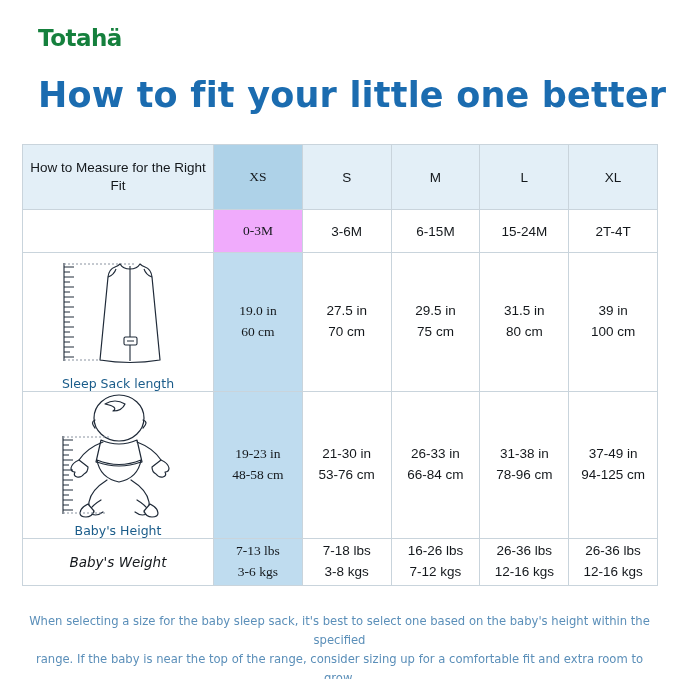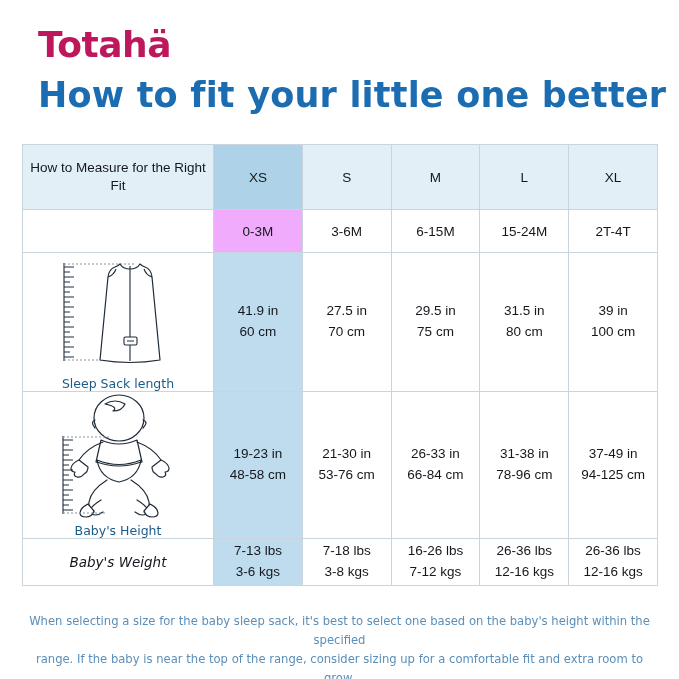--- a/index.html
+++ b/index.html
@@ -14,23 +14,23 @@
     position: relative;
     overflow: hidden;
   }
 
   
   .brand {
     position: absolute;
     left: 38px;
     top: 27px;
     font-family: "DejaVu Sans", sans-serif;
-    font-size: 36px;
+    font-size: 23px;
     font-weight: bold;
-    color: #be185d;
+    color: #15803d;
     letter-spacing: -0.5px;
     line-height: 1;
   }
 
   
   .page-title {
     position: absolute;
     left: 38px;
     top: 76px;
     font-family: "DejaVu Sans", sans-serif;
@@ -84,21 +84,21 @@
   }
   .hdr-size.hl {
     background: #aed2e8;
   }
 
   
   .age-row td { height: 42px; font-size: 13.5px; }
   .age-row td.hl { background: #f0abfc; }
 
   
-  td.hl { background: #bfdcef; }
+  td.hl { background: #bfdcef; font-family: Liberation Serif, serif; }
 
   
   .val-cell {
     line-height: 1.55;
     font-size: 13.5px;
   }
   .illus-cell {
     padding: 6px 0 8px 0;
   }
   .illus-box {
@@ -211,21 +211,21 @@
 
               <line x1="92" y1="13" x2="92" y2="108" stroke="#1f2a38" stroke-width="1.1"></line>
 
               <rect x="86" y="84" width="13" height="8" rx="1.5" fill="#ffffff" stroke="#1f2a38" stroke-width="1.1"></rect>
               <line x1="89" y1="88" x2="96" y2="88" stroke="#1f2a38" stroke-width="1"></line>
             </svg>
             <div class="row-caption">Sleep Sack length</div>
           </div>
         </td>
         <td class="val-cell hl">
-          <div>41.9 in</div>
+          <div>19.0 in</div>
           <div>60 cm</div>
         </td>
         <td class="val-cell">
           <div>27.5 in</div>
           <div>70 cm</div>
         </td>
         <td class="val-cell">
           <div>29.5 in</div>
           <div>75 cm</div>
         </td>

